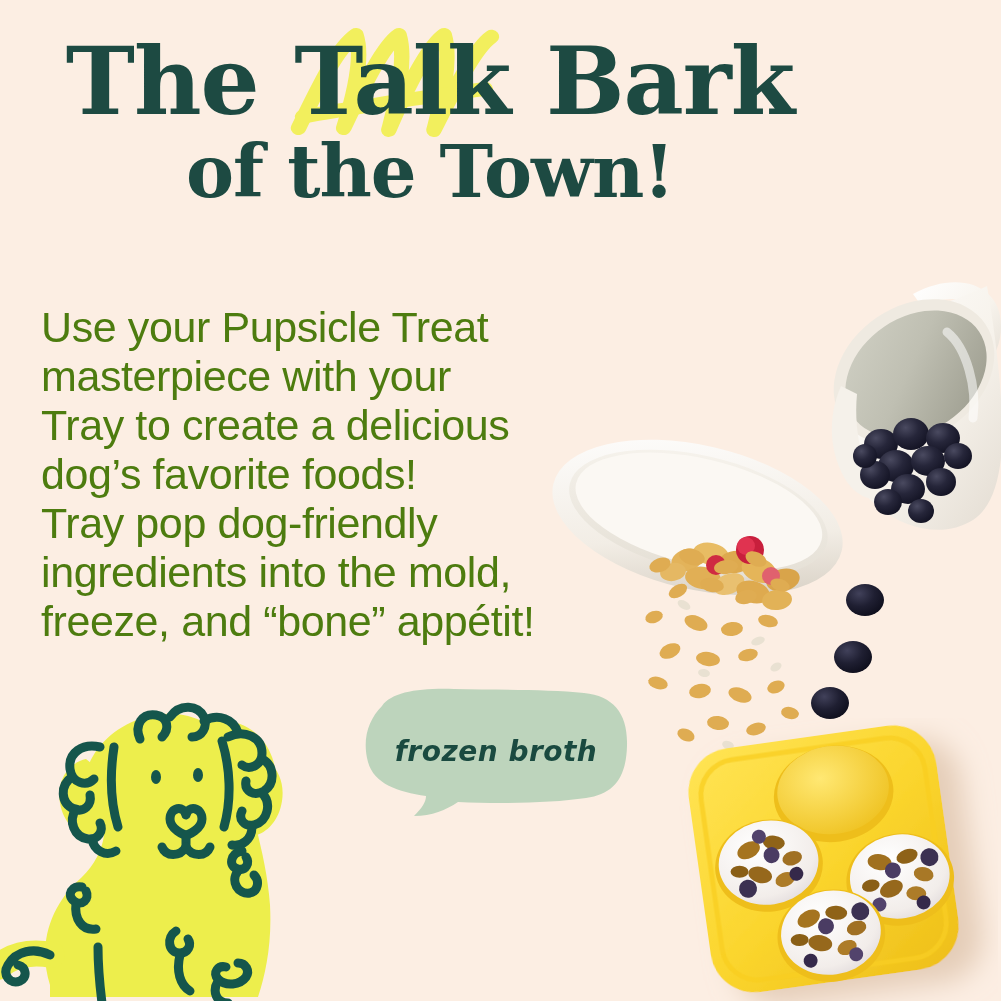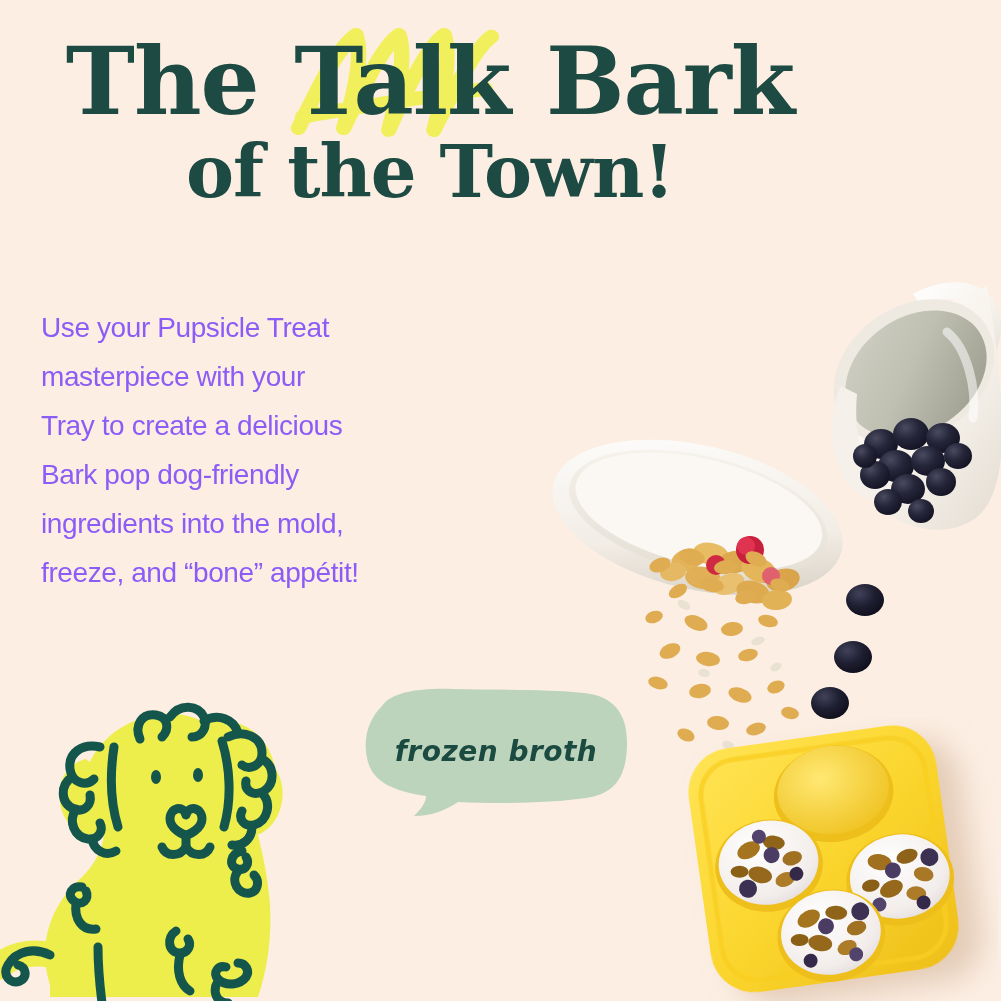--- a/index.html
+++ b/index.html
@@ -63,23 +63,23 @@
     z-index: 1;
   }
 
   
   .bodycopy {
     position: absolute;
     left: 41px;
     top: 303px;
     width: 560px;
     font-family: "Liberation Sans", sans-serif;
-    font-size: 28px;
+    font-size: 43px;
     line-height: 49px;
-    color: #8b5cf6;
+    color: #4d7c0f;
     letter-spacing: -0.4px;
   }
   .bodycopy p { margin: 0; }
 
   
   .bubble {
     position: absolute;
     left: 362px;
     top: 688px;
     width: 268px;
@@ -422,18 +422,19 @@
             <path d="M22 104 C60 96 120 86 200 74"></path>
           </g>
         </svg></span><span> Bark</span></span>
     <span class="hl-line2">of the Town!</span>
   </div>
 
   <div class="bodycopy">
     <p>Use your Pupsicle Treat</p>
     <p>masterpiece with your</p>
     <p>Tray to create a delicious</p>
-    <p>Bark pop dog-friendly</p>
+    <p>dog’s favorite foods!</p>
+    <p>Tray pop dog-friendly</p>
     <p>ingredients into the mold,</p>
     <p>freeze, and “bone” appétit!</p>
   </div>
 
 </div>
 
 </body></html>

